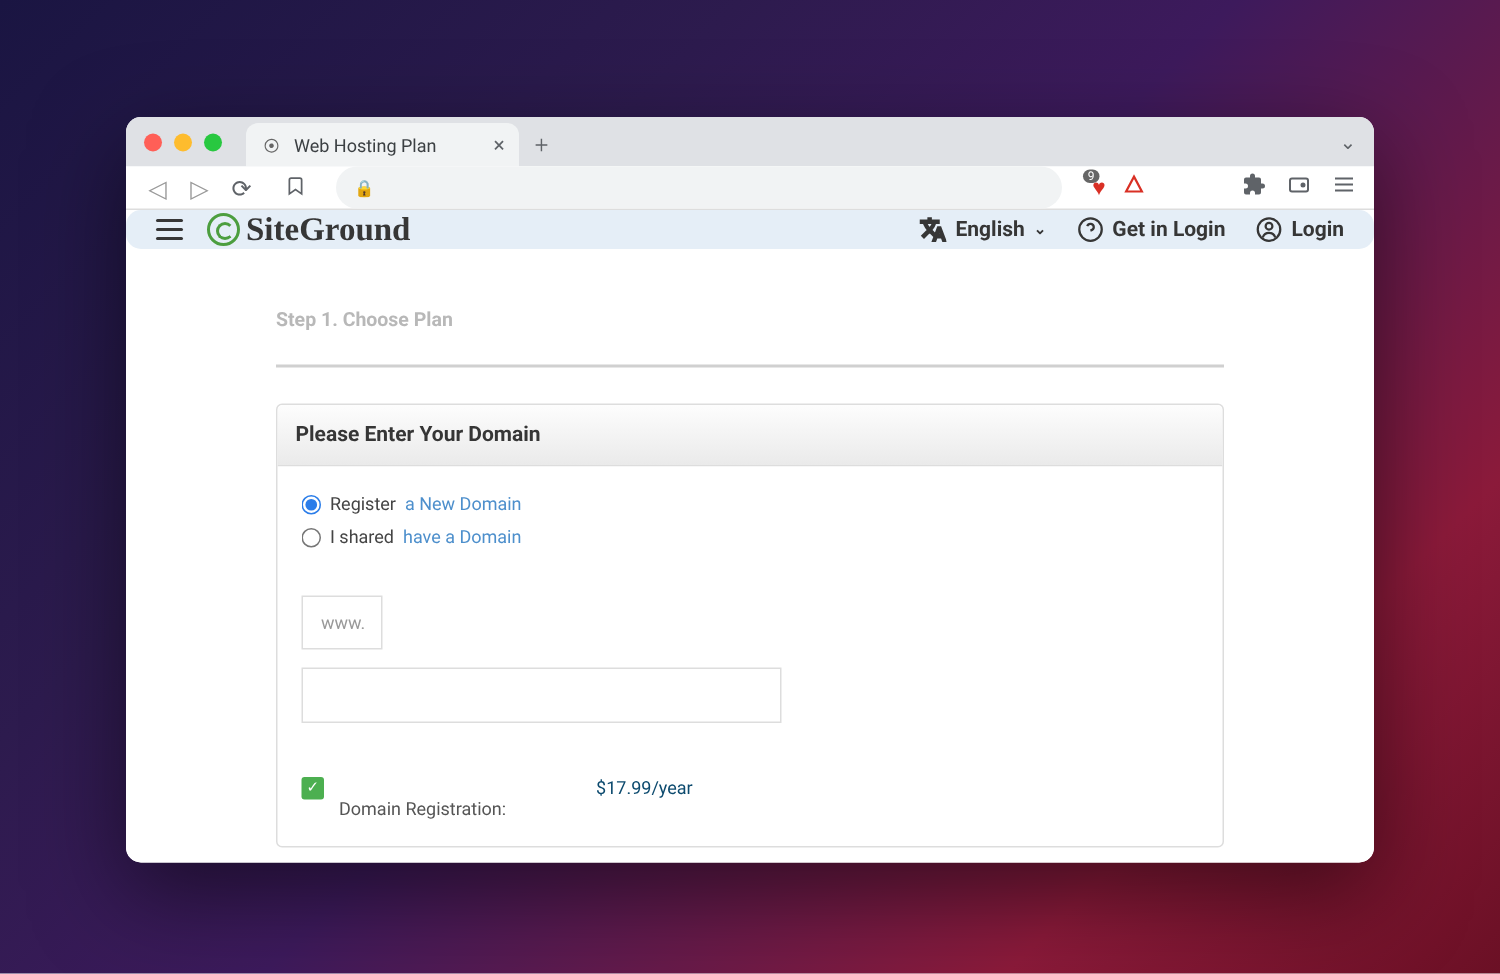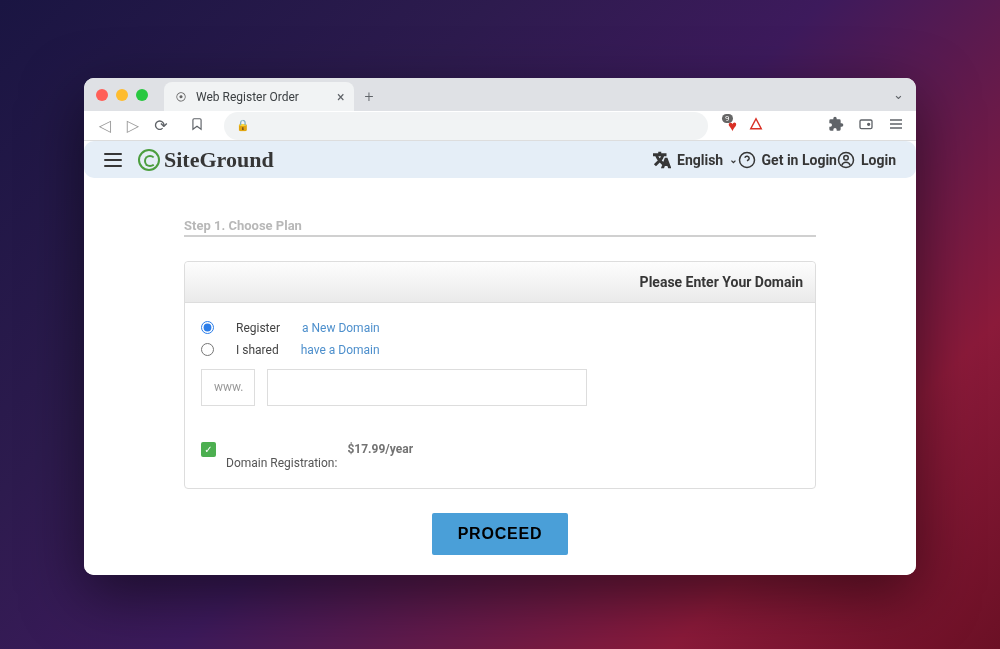--- a/index.html
+++ b/index.html
@@ -100,58 +100,58 @@
       gap: 16px;
       border-radius: 10px;
     }
     .hamburger { display: flex; flex-direction: column; gap: 4px; cursor: pointer; }
     .hamburger span { width: 18px; height: 2px; background: #363636; border-radius: 1px; }
     .logo { display: flex; align-items: center; gap: 4px; }
     .logo-swirl { width: 22px; height: 22px; border: 2px solid #4c9e3f; border-radius: 50%; position: relative; }
     .logo-swirl::after { content:''; position:absolute; width:8px; height:8px; border:2px solid #4c9e3f; border-radius:50%; top:4px; left:4px; border-right-color:transparent; }
     .logo-text { font-family: cursive, 'Comic Sans MS'; font-size: 22px; font-weight: 600; color: #363636; }
 
-    .header-right { margin-left: auto; display: flex; align-items: center; font-size: 14px; font-weight: 700; color: #363636; }
+    .header-right { margin-left: auto; display: flex; align-items: center; gap: 20px; font-size: 14px; font-weight: 700; color: #363636; }
     .hdr-item { display: flex; align-items: center; gap: 6px; cursor: pointer; }
     .hdr-icon { width: 18px; height: 18px; display: inline-flex; align-items: center; justify-content: center; }
 
     .content { flex: 1; background: #fff; padding: 40px 100px 20px; }
 
     .steps { display: flex; gap: 26px; margin-bottom: 24px; }
     .step {
       flex: 1;
-      padding-bottom: 2px;
+      padding-bottom: 22px;
       border-bottom: 2px solid #d0d0d0;
       font-size: 13px;
       font-weight: 700;
       color: #b8b8b8;
     }
     .step.active { color: #363636; border-bottom-color: #565656; }
 
     .domain-card {
       border: 1px solid #ddd;
       border-radius: 4px;
     }
     .card-header {
       background: linear-gradient(#fdfdfd, #eaeaea);
       border-bottom: 1px solid #ddd;
       padding: 12px;
-      text-align: right;
+      text-align: left;
       border-radius: 4px 4px 0 0;
       font-size: 14px;
       font-weight: 700;
       color: #363636;
     }
     .card-body { padding: 18px 16px; }
 
-    .radio-row { display: flex; align-items: flex-start; gap: 22px; font-size: 12px; color: #444; margin-bottom: 8px; }
+    .radio-row { display: flex; align-items: flex-end; gap: 6px; font-size: 12px; color: #444; margin-bottom: 8px; }
     .radio-row input { accent-color: #2b7de9; }
     .link-blue { color: #4d8fcc; }
 
-    .domain-input-row { display: flex; gap: 12px; margin-top: 12px; }
+    .domain-input-row { display: flex; gap: 12px; margin-top: 32px; flex-direction: column; }
     .prefix-box {
       border: 1px solid #ddd;
       padding: 10px 12px;
       font-size: 12px;
       color: #999;
       background: #fff;
       width: 54px;
     }
     .domain-input {
       border: 1px solid #ddd;
@@ -168,21 +168,21 @@
       color: #666;
       background: #fff;
       display: flex;
       align-items: center;
       justify-content: space-between;
     }
 
     .pricing-row { display: flex; align-items: center; gap: 10px; margin-top: 22px; font-size: 12px; }
     .check-icon { width: 15px; height: 15px; background: #4caf50; color:#fff; border-radius: 2px; display: inline-flex; align-items: center; justify-content: center; font-size: 10px; }
     .price-label { color: #555; margin-top: 28px; }
-    .price-value { color: #737373; font-weight: 700; }
+    .price-value { color: #0c4a6e; font-weight: 400; margin-left: 50px; }
 
     .proceed-btn {
       display: block;
       margin: 24px auto 0;
       background: #4a9fd8;
       color: #000000;
       border: none;
       padding: 12px 26px;
       font-size: 16px;
       font-weight: 700;
@@ -198,21 +198,21 @@
 <div class="browser-window">
 
   <div class="tab-bar">
     <div class="traffic-lights">
       <div class="traffic-light tl-red"></div>
       <div class="traffic-light tl-yellow"></div>
       <div class="traffic-light tl-green"></div>
     </div>
     <div class="tab">
       <span class="tab-favicon">⦿</span>
-      <span>Web Register Order</span>
+      <span>Web Hosting Plan</span>
       <span class="tab-close">×</span>
     </div>
     <span class="tab-new">+</span>
     <span class="tab-expand">⌄</span>
   </div>
 
   <div class="address-bar">
     <span class="nav-btn">◁</span>
     <span class="nav-btn">▷</span>
     <span class="nav-btn active">⟳</span>

